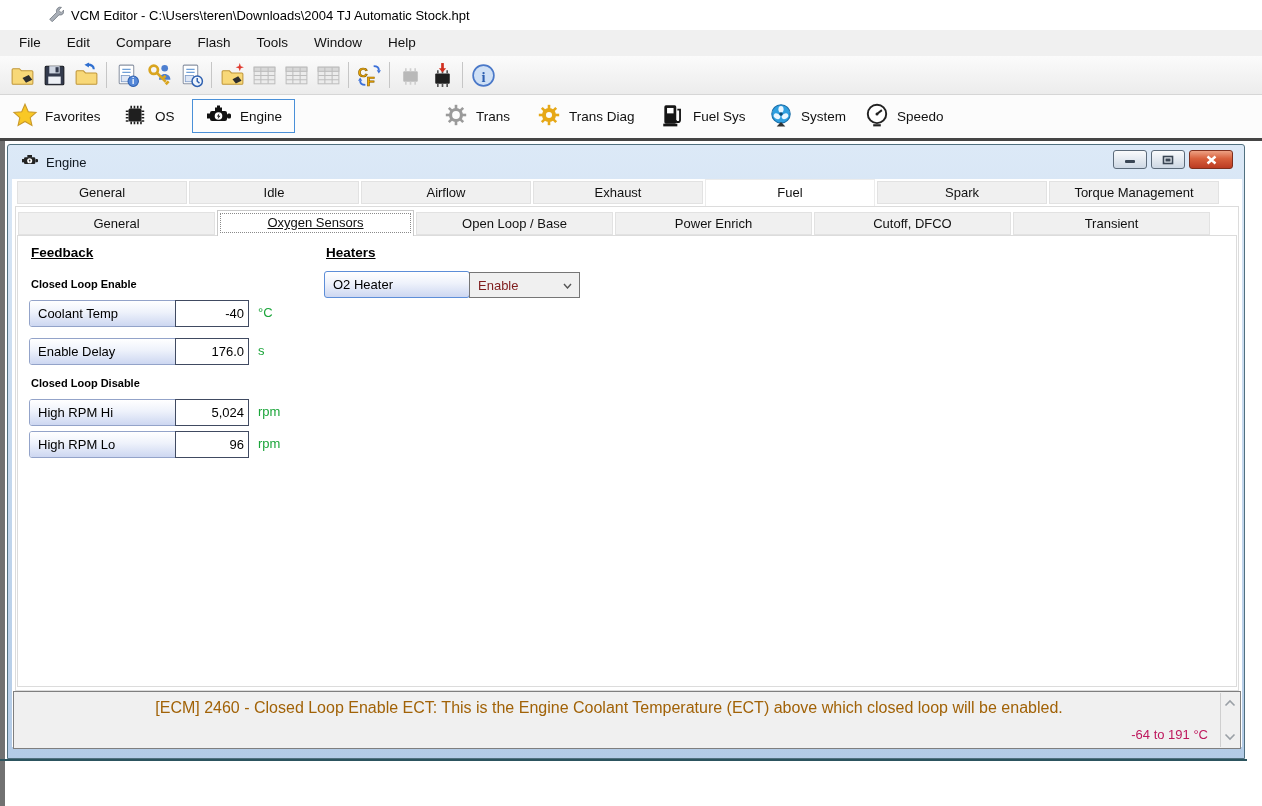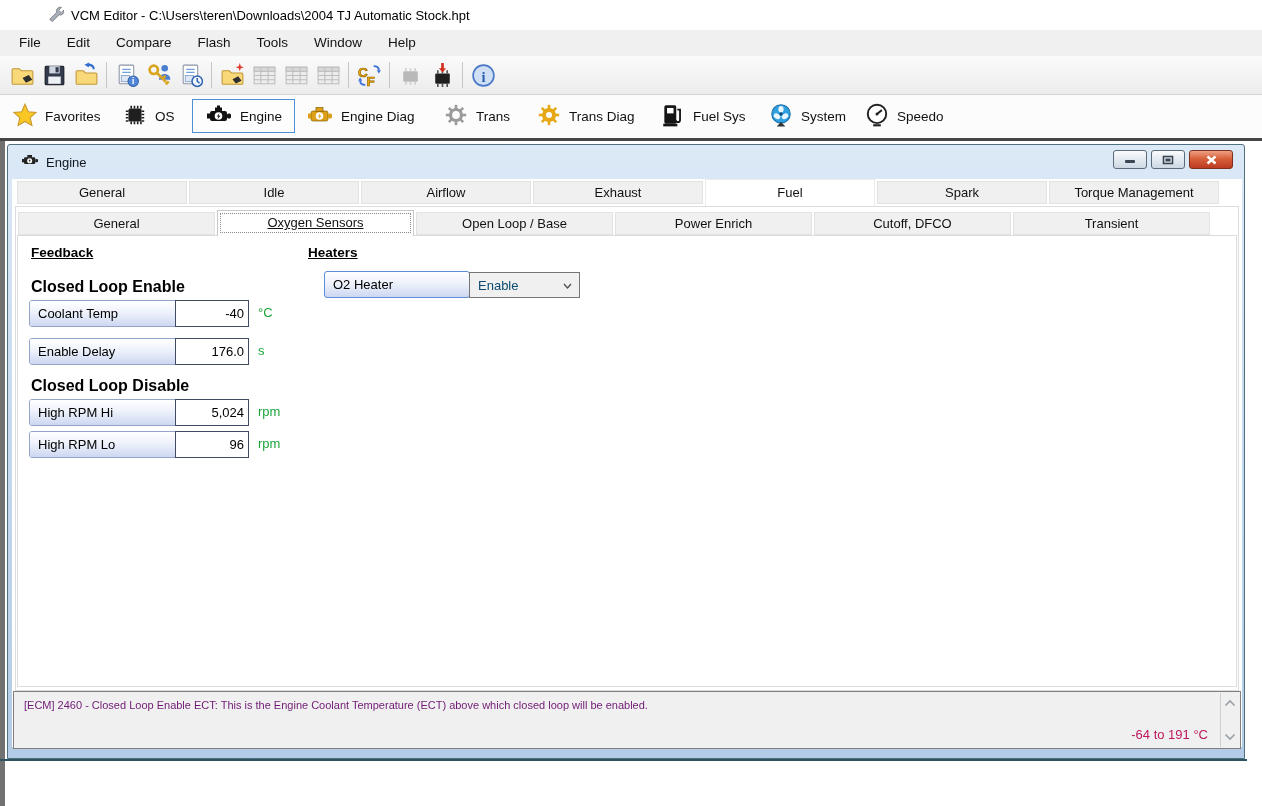--- a/index.html
+++ b/index.html
@@ -55,38 +55,38 @@
   .mtab.sel { top:34px; height:27px; background:#fff; border:1px solid #ececec; border-bottom:none; line-height:25px; z-index:3; }
   #outer-pane { left:7px; top:61px; width:1224px; height:485px; background:#fff; border:1px solid #dcdcdc; }
   .stab { position:absolute; top:67px; width:197px; height:23px; background:#f0f0f0;
     border:1px solid #e2e2e2; font-size:13px; color:#111; text-align:center; line-height:21px; z-index:2; }
   .stab.sel { top:65px; height:26px; background:#fff; border:1px solid #c9c9c9; border-bottom:none;
     outline:1px dotted #8a8a8a; outline-offset:-4px; line-height:24px; z-index:4;text-decoration:underline; }
   #inner-pane { left:9px; top:90px; width:1220px; height:452px; background:#fff; border:1px solid #dcdcdc; }
 
   
   .h1 { position:absolute; font-size:13.5px; font-weight:bold; color:#000; text-decoration:underline; }
-  .h2 { position:absolute; font-size:16px; font-weight:bold; color:#000; }
+  .h2 { position:absolute; font-size:11px; font-weight:bold; color:#000; }
   .prow { position:absolute; width:220px; height:27px; display:flex;
     border:1px solid #93a3c9; border-radius:3px; background:#fff; }
   .plabel { flex:1; background:linear-gradient(180deg,#ffffff 0%,#eef2fb 45%,#cdd7f1 100%);
     border-radius:2px 0 0 2px; font-size:13px; color:#000; padding:5px 0 2px 8px; }
   .pvalue { width:74px; background:#fff; border:1px solid #404a61; margin:-1px -1px -1px 0;
     font-size:13px; color:#000; text-align:right; padding:5px 4px 0 0; }
   .punit { position:absolute; font-size:13px; color:#1ba53a; }
   .plabel-solo { position:absolute; width:146px; height:27px;
     background:linear-gradient(180deg,#ffffff 0%,#eef2fb 45%,#cdd7f1 100%);
     border:1px solid #5d8ed8; border-radius:3px; font-size:13px; color:#000; padding:5px 0 0 8px; }
   .dd { position:absolute; width:111px; height:26px; background:#f0f0f0; border:1px solid #767676;
-    display:flex; align-items:center; font-size:13px; color:#0c4a6e; padding-left:8px; }
+    display:flex; align-items:center; font-size:13px; color:#7f1d1d; padding-left:8px; }
   .dd svg { position:absolute; right:7px; top:10px; }
 
   
   #info-panel { left:5px; top:546px; width:1228px; height:58px; background:#f0f0f0; border:1px solid #7f7f7f; }
-  #info-text { position:absolute; left:10px; top:7px; font-size:11px; color:#701a75; width:1170px; }
+  #info-text { position:absolute; left:10px; top:7px; font-size:16px; color:#a16207; width:1170px;text-align:center; }
   #info-range { position:absolute; right:32px; bottom:6px; font-size:13px; color:#be185d; }
   #info-scroll { position:absolute; right:1px; top:1px; width:19px; height:54px; border-left:1px solid #cfcfcf; background:#f0f0f0; }
   .sarrow { position:absolute; left:3px; width:12px; height:8px; }
 </style>
 </head>
 <body>
 
 <div id="root">
 
   <div id="titlebar" class="abs">
@@ -239,31 +239,20 @@
       <span><svg width="28" height="24" viewBox="0 0 26 24">
             <rect x="4" y="8" width="17" height="10" rx="2" fill="#111"></rect>
             <rect x="9" y="4.5" width="7" height="4" fill="#111"></rect>
             <rect x="11" y="2.5" width="3" height="2.5" fill="#111"></rect>
             <rect x="1" y="10.5" width="3" height="5" fill="#111"></rect>
             <rect x="21" y="10.5" width="4" height="5" rx="1.5" fill="#111"></rect>
             <circle cx="12.5" cy="13" r="3.8" fill="#fff"></circle>
             <path d="M13.4 10.2l-2.6 3.3h1.7l-.9 2.8 2.9-3.6h-1.8z" fill="#111"></path>
           </svg></span>
       <span>Engine</span>
-    </div>
-    <div class="nav-item" style="left:306px">
-      <span><svg width="28" height="24" viewBox="0 0 26 24">
-            <rect x="4" y="8" width="17" height="10" rx="2" fill="#dba018" stroke="#8a5f00" stroke-width="0.7"></rect>
-            <rect x="9" y="4.5" width="7" height="4" fill="#dba018" stroke="#8a5f00" stroke-width="0.7"></rect>
-            <rect x="1" y="10.5" width="3" height="5" fill="#dba018"></rect>
-            <rect x="21" y="10.5" width="4" height="5" rx="1.5" fill="#dba018"></rect>
-            <circle cx="12.5" cy="13" r="3.8" fill="#fff"></circle>
-            <path d="M13.4 10.2l-2.6 3.3h1.7l-.9 2.8 2.9-3.6h-1.8z" fill="#dba018"></path>
-          </svg></span>
-      <span>Engine Diag</span>
     </div>
     <div class="nav-item" style="left:443px">
       <span><svg width="26" height="26" viewBox="0 0 24 24">
             <g fill="#9a9a9a">
               <circle cx="12" cy="12" r="6.5"></circle>
               <rect x="10.8" y="2.6" width="2.4" height="4"></rect>
               <rect x="10.8" y="17.4" width="2.4" height="4"></rect>
               <rect x="10.8" y="2.6" width="2.4" height="4" transform="rotate(45 12 12)"></rect>
               <rect x="10.8" y="2.6" width="2.4" height="4" transform="rotate(90 12 12)"></rect>
               <rect x="10.8" y="2.6" width="2.4" height="4" transform="rotate(135 12 12)"></rect>
@@ -401,21 +390,21 @@
       <div class="pvalue">5,024</div>
     </div>
     <div class="punit" style="left:250px;top:259px">rpm</div>
 
     <div class="prow" style="left:21px;top:286px">
       <div class="plabel">High RPM Lo</div>
       <div class="pvalue">96</div>
     </div>
     <div class="punit" style="left:250px;top:291px">rpm</div>
 
-    <div class="h1" style="left:300px;top:100px">Heaters</div>
+    <div class="h1" style="left:318px;top:100px">Heaters</div>
     <div class="plabel-solo" style="left:316px;top:126px">O2 Heater</div>
     <div class="dd" style="left:461px;top:127px">
       <span>Enable</span>
       <svg width="9" height="6" viewBox="0 0 9 6">
           <path d="M1 1l3.5 4L8 1" fill="none" stroke="#555" stroke-width="1.4"></path>
         </svg>
     </div>
 
     <div id="info-panel" class="abs">
       <div id="info-text">[ECM] 2460 - Closed Loop Enable ECT: This is the Engine Coolant Temperature (ECT) above which closed loop will be enabled.</div>

